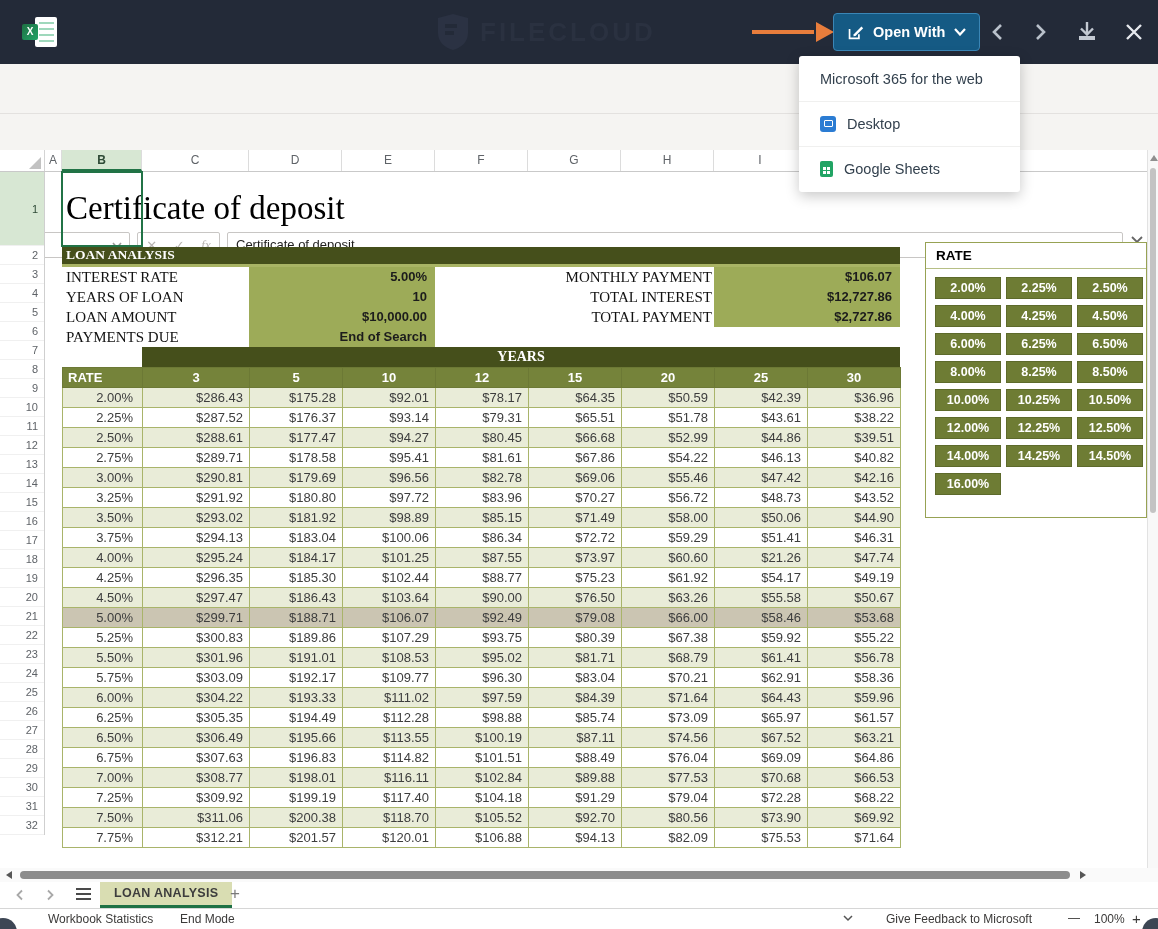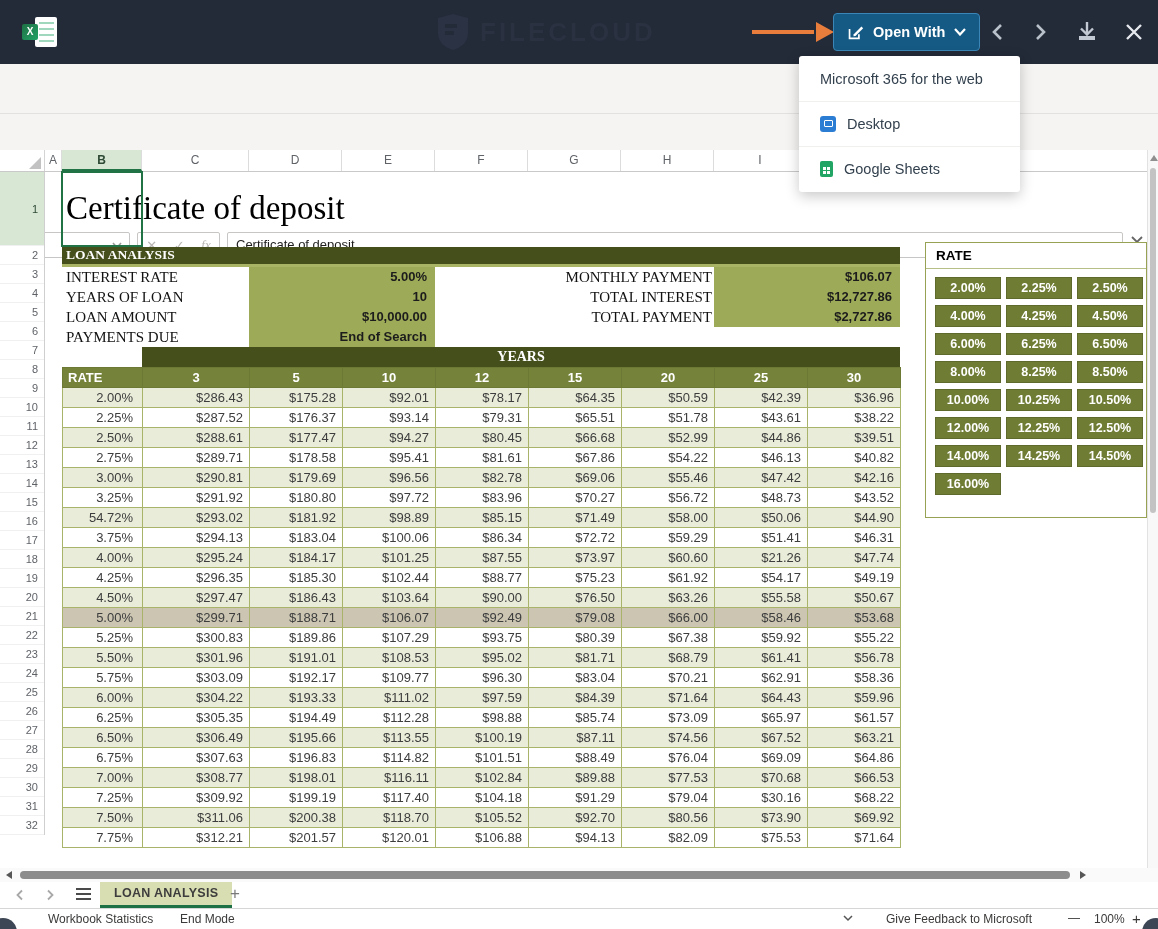--- a/index.html
+++ b/index.html
@@ -394,21 +394,21 @@
           <td>$291.92</td>
           <td>$180.80</td>
           <td>$97.72</td>
           <td>$83.96</td>
           <td>$70.27</td>
           <td>$56.72</td>
           <td>$48.73</td>
           <td>$43.52</td>
         </tr>
         <tr class="tint">
-          <td class="rate">54.72%</td>
+          <td class="rate">3.50%</td>
           <td>$293.02</td>
           <td>$181.92</td>
           <td>$98.89</td>
           <td>$85.15</td>
           <td>$71.49</td>
           <td>$58.00</td>
           <td>$50.06</td>
           <td>$44.90</td>
         </tr>
         <tr>
@@ -555,21 +555,21 @@
           <td>$66.53</td>
         </tr>
         <tr>
           <td class="rate">7.25%</td>
           <td>$309.92</td>
           <td>$199.19</td>
           <td>$117.40</td>
           <td>$104.18</td>
           <td>$91.29</td>
           <td>$79.04</td>
-          <td>$30.16</td>
+          <td>$72.28</td>
           <td>$68.22</td>
         </tr>
         <tr class="tint">
           <td class="rate">7.50%</td>
           <td>$311.06</td>
           <td>$200.38</td>
           <td>$118.70</td>
           <td>$105.52</td>
           <td>$92.70</td>
           <td>$80.56</td>

